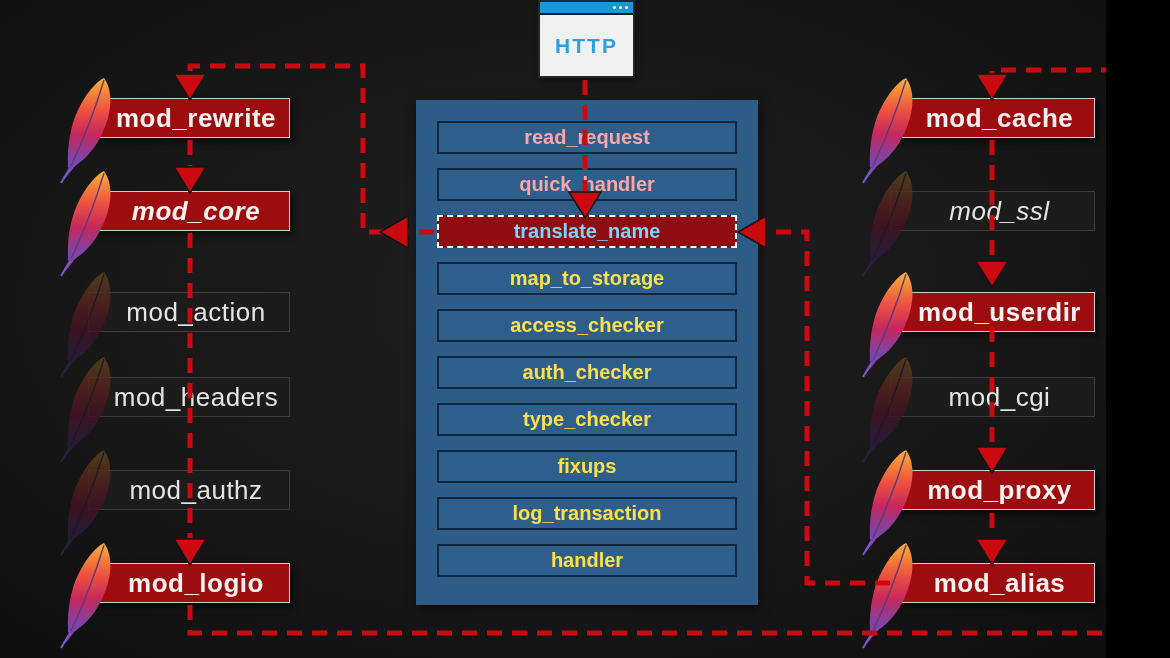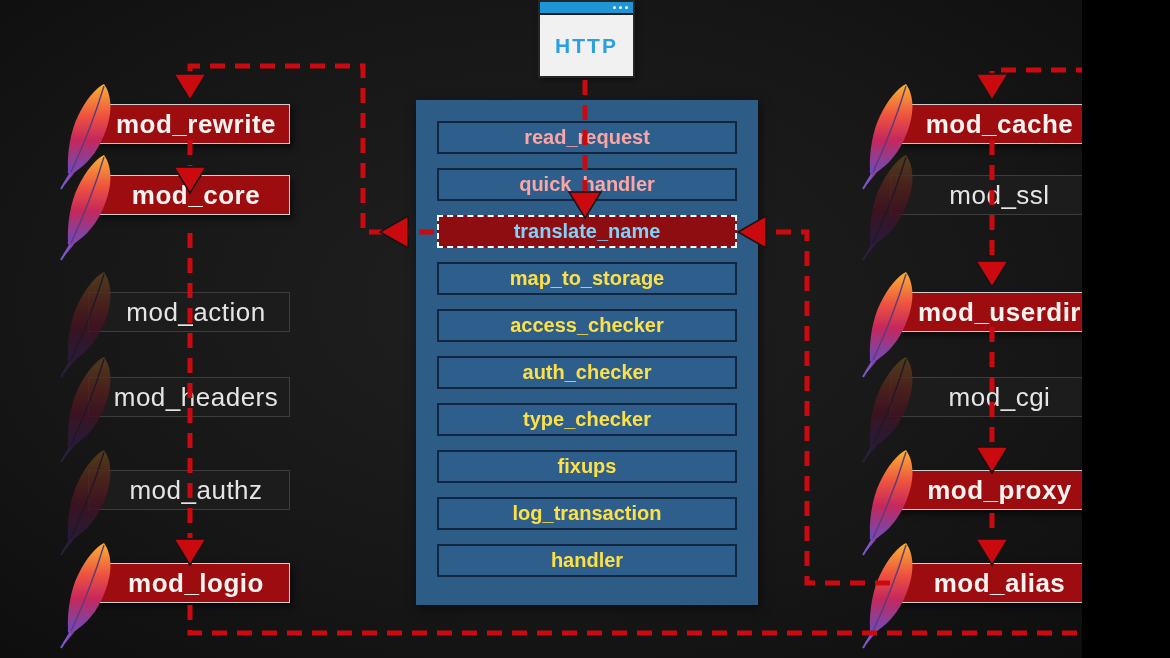--- a/index.html
+++ b/index.html
@@ -9,20 +9,21 @@
     --panel-blue:#2d5c87;
     --phase-border:#122640;
     --titlebar-blue:#1e96d6;
     --http-blue:#2b9fe0;
   }
   html,body{margin:0;padding:0;background:#000;}
   .stage{
     position:relative;width:1082px;height:658px;overflow:hidden;
     background:radial-gradient(ellipse 90% 90% at 50% 46%, #202020 0%, #161616 52%, #050505 115%);
     font-family:"Liberation Sans","DejaVu Sans",sans-serif;
+    padding-left:24px;
   }
 
   
   .browser{position:absolute;left:540px;top:2px;width:93px;height:74px;background:#1b1b1b;
     box-shadow:0 0 0 2px #262626,2px 3px 6px rgba(0,0,0,.6);display:flex;flex-direction:column;gap:2px;}
   .browser-bar{height:11px;background:var(--titlebar-blue);position:relative;}
   .browser-dots{position:absolute;right:5px;top:4px;display:flex;gap:3px;}
   .browser-dots i{width:3px;height:3px;border-radius:50%;background:#f2f7fa;display:block;}
   .browser-body{flex:1;background:#f1f1f1;display:flex;align-items:center;justify-content:center;}
   .browser-body span{color:var(--http-blue);font-weight:bold;font-size:21px;letter-spacing:2px;}
@@ -35,22 +36,22 @@
     display:flex;align-items:center;justify-content:center;box-sizing:border-box;
     color:#fde047;font-size:20px;font-weight:bold;}
   .phase-box.dimmed{color:#fca5a5;}
   .phase-box.highlight{background:var(--highlight-red);border:2px dashed #ffffff;color:#7dd3fc;}
 
   
   .modules-col{position:absolute;top:0;height:658px;}
   .modules-col.left{left:88px;width:202px;}
   .modules-col.right{left:890px;width:205px;}
   .module-item{position:absolute;left:0;width:100%;height:40px;}
-  .modules-col > div.module-item:nth-of-type(1){top:104px;}
-  .modules-col > div.module-item:nth-of-type(2){top:175px;}
+  .modules-col > div.module-item:nth-of-type(1){top:98px;}
+  .modules-col > div.module-item:nth-of-type(2){top:191px;font-style:italic;}
   .modules-col > div.module-item:nth-of-type(3){top:284px;margin-top:8px;}
   .modules-col > div.module-item:nth-of-type(4){top:377px;}
   .modules-col > div.module-item:nth-of-type(5){top:470px;}
   .modules-col > div.module-item:nth-of-type(6){top:563px;text-align:center;}
   .module-box{position:absolute;inset:0;display:flex;align-items:center;justify-content:center;
     padding-left:14px;box-sizing:border-box;font-size:26px;font-weight:bold;letter-spacing:.5px;}
   .module-item.active .module-box{background:var(--module-red);border:1px solid #cfcfcf;color:#f5f2ef;
     box-shadow:3px 4px 6px rgba(0,0,0,.55);}
   .module-item.dimmed .module-box{background:#1c1c1c;border:1px solid #3d3d3d;color:#e5e5e5;font-weight:normal;}
   .feather{position:absolute;left:-30px;top:-26px;width:64px;height:112px;z-index:2;}

